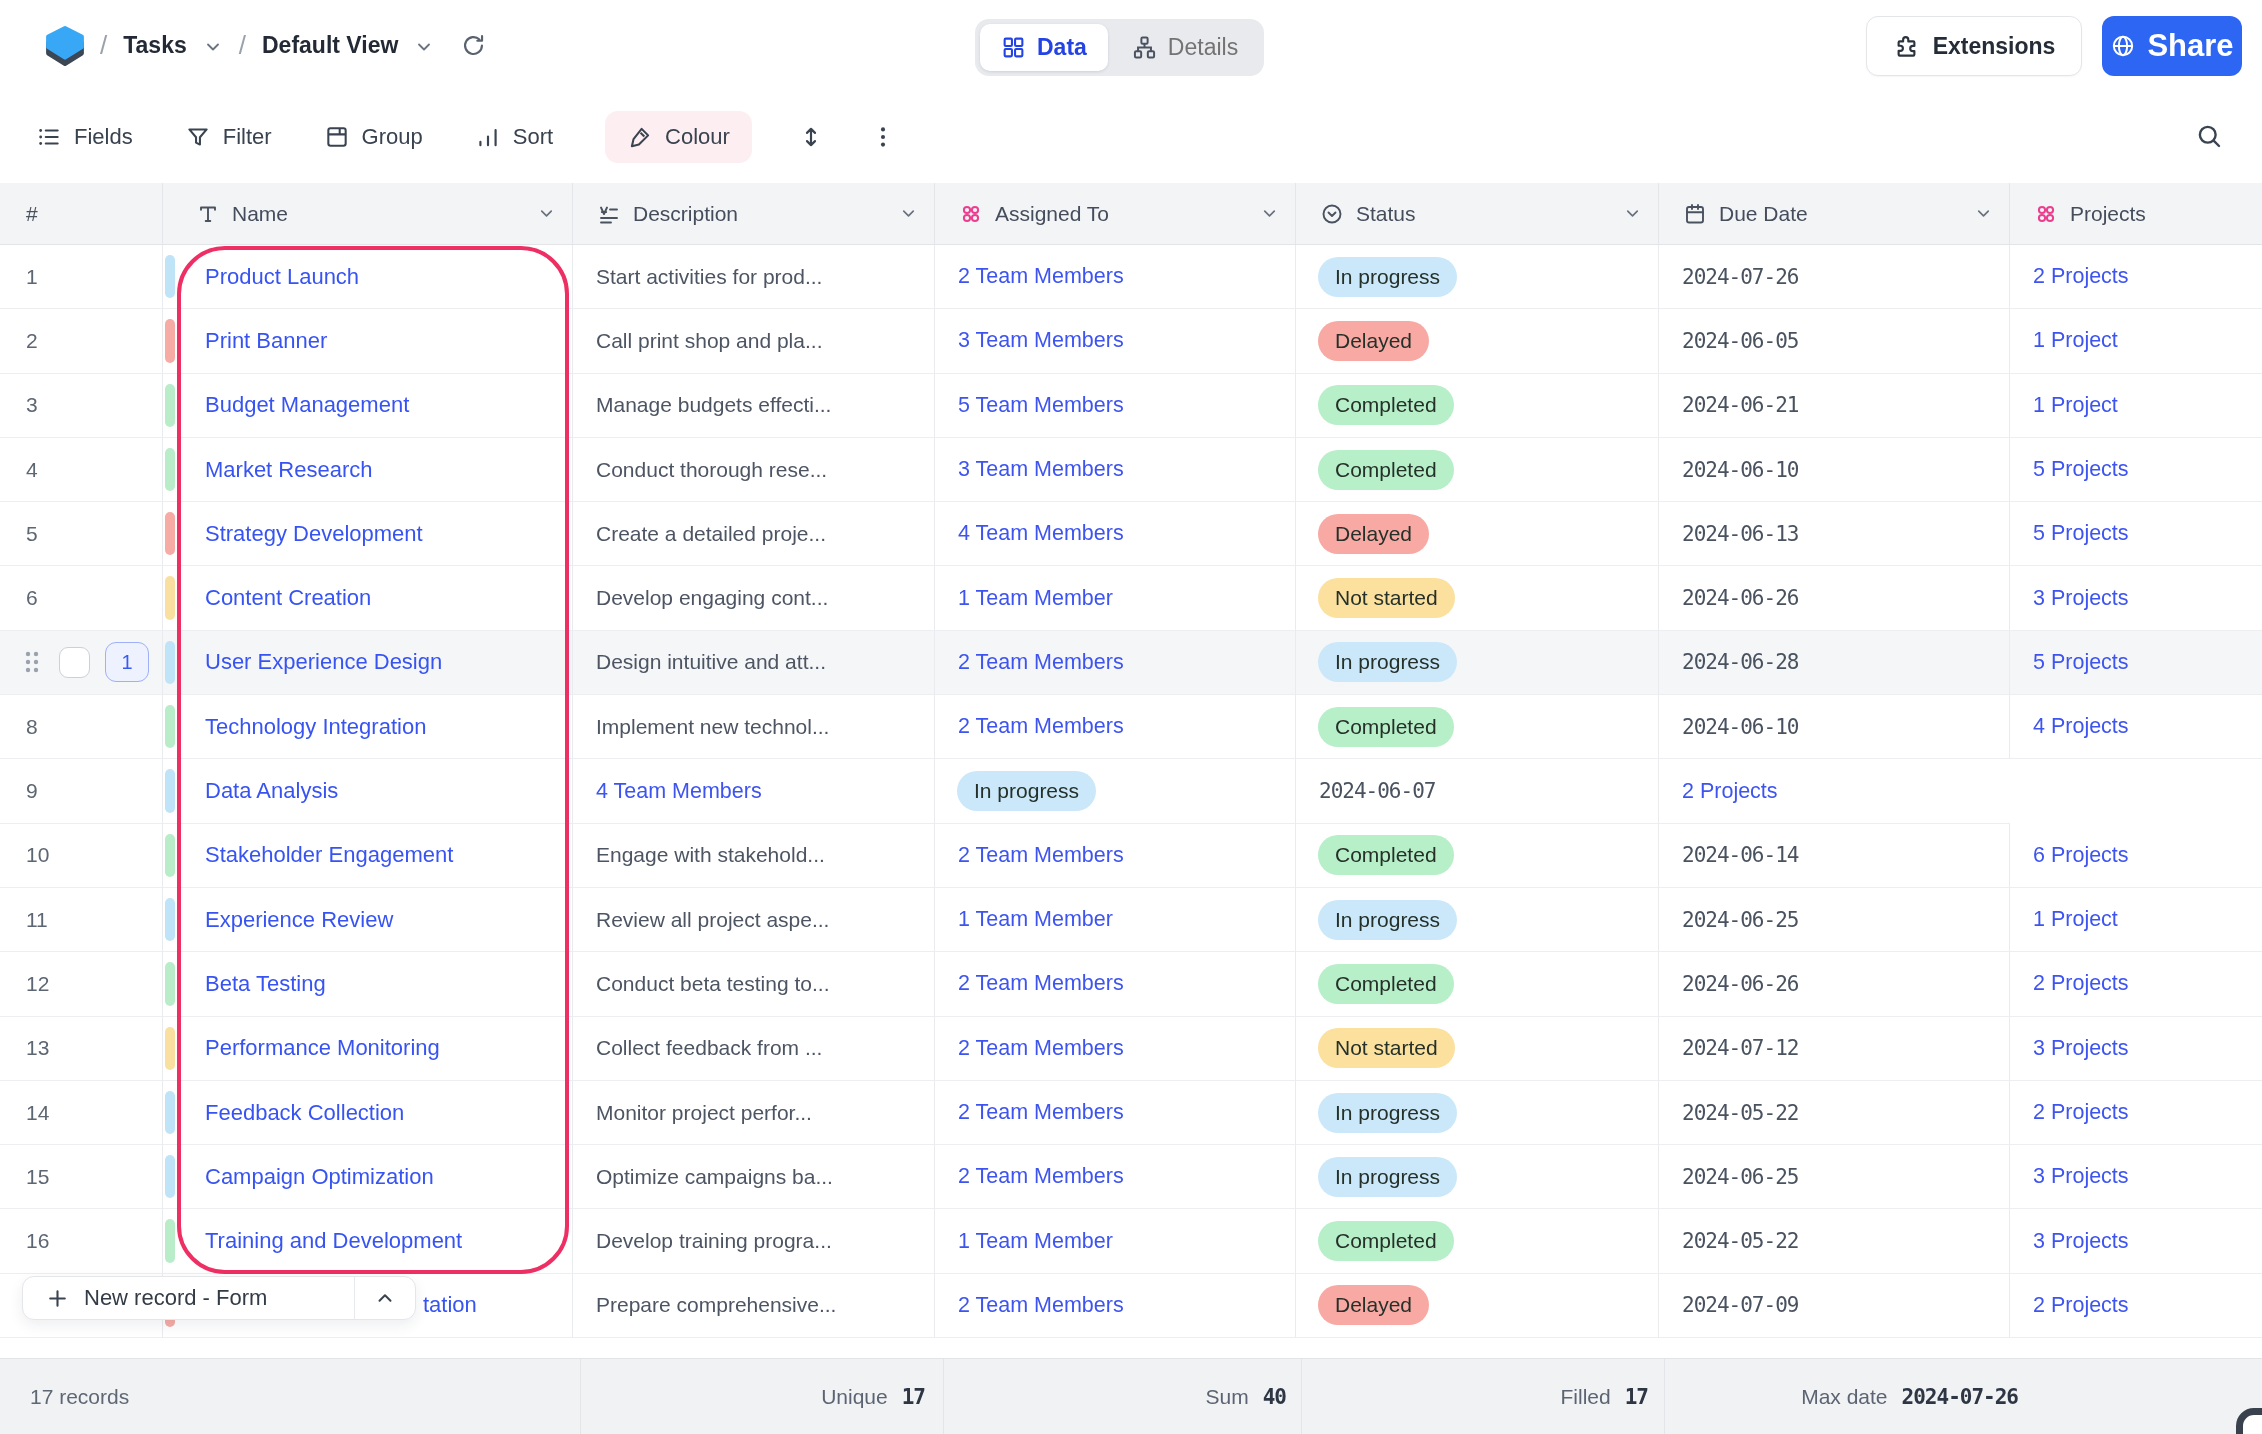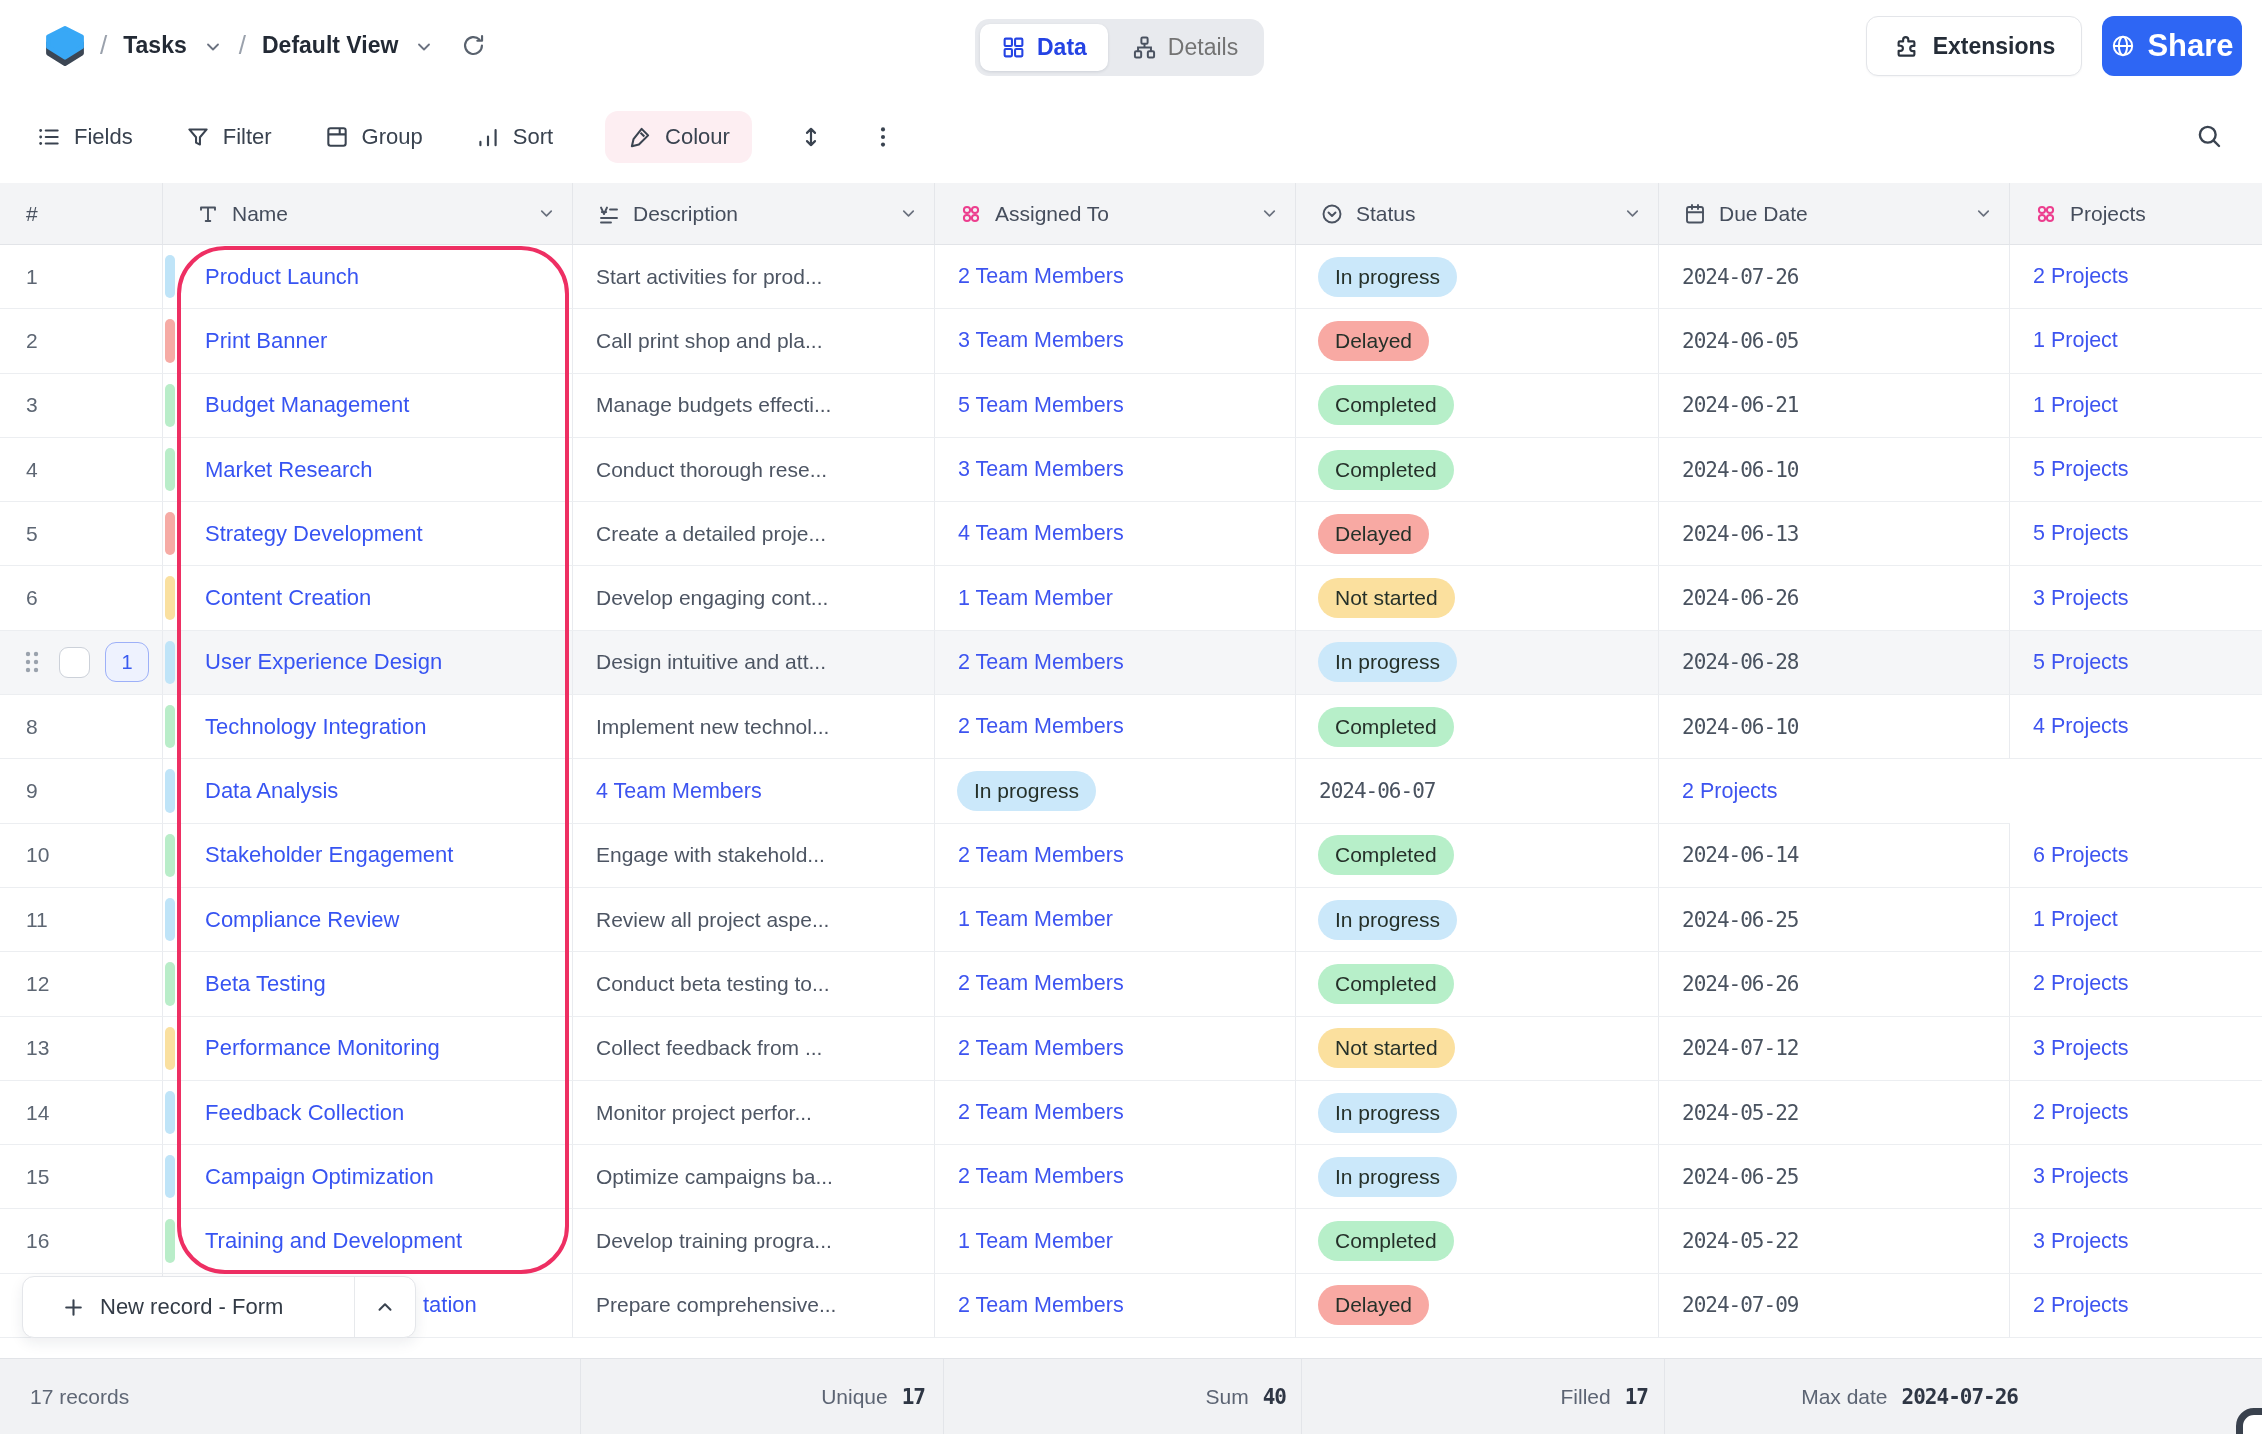--- a/index.html
+++ b/index.html
@@ -67,23 +67,23 @@
   .hover-controls{display:none;align-items:center;gap:15px;position:absolute;left:20px;top:0;height:100%;}
   .cb{width:31px;height:31px;border:1.5px solid #ccd1d9;border-radius:9px;background:#fff;box-sizing:border-box;}
   .expand-badge{min-width:44px;height:40px;border:1.5px solid #9db0f8;background:#eef2fe;border-radius:11px;
                 display:flex;align-items:center;justify-content:center;font-size:20px;color:#3a5bf0;box-sizing:border-box;}
 
   
   .annotation{position:absolute;left:177px;top:246px;width:384px;height:1020px;border:4px solid #ee2f63;
               border-radius:48px;z-index:40;pointer-events:none;background:transparent;}
 
   
-  .new-record{position:absolute;left:22px;top:1276px;width:394px;height:62px;background:#fff;z-index:50;
+  .new-record{position:absolute;left:22px;top:1276px;width:394px;height:44px;background:#fff;z-index:50;
               border:1px solid #e4e6ea;border-radius:12px;box-shadow:0 5px 14px rgba(25,35,60,.08);
-              display:flex;align-items:center;box-sizing:border-box;padding-left:16px;}
+              display:flex;align-items:center;box-sizing:border-box;}
   .nr-main{display:flex;align-items:center;gap:14px;padding-left:22px;flex:1;font-size:22px;color:#333b46;font-weight:500;}
   .nr-div{width:1px;height:100%;background:#e7e9ec;}
   .nr-chev{width:60px;display:flex;align-items:center;justify-content:center;height:100%;}
 
   
   .footer{position:absolute;left:0;top:1358px;width:2262px;height:76px;background:#f1f2f4;border-top:1px solid #e2e4e8;}
   .f-records{position:absolute;left:30px;top:0;height:100%;display:flex;align-items:center;font-size:21px;color:#5f6775;}
   .fstat{position:absolute;top:0;height:100%;display:flex;align-items:center;gap:14px;}
   .flabel{font-size:21px;color:#5c6473;}
   .fvalue{font-size:21px;color:#2e3644;font-weight:700;font-family:"DejaVu Sans Mono",monospace;letter-spacing:-1px;}
@@ -539,21 +539,21 @@
         <span class="cell-link">6 Projects</span>
       </div>
     </div>
       <div class="grid-row">
       <div class="cell c-idx">
         <span class="row-num">11</span>
 
       </div>
       <div class="cell c-name">
         <span class="bar" style="background: rgb(191, 228, 248);"></span>
-        <span class="name-link">Compliance Review</span>
+        <span class="name-link">Experience Review</span>
       </div>
       <div class="cell c-desc">
         <span class="desc-text">Review all project aspe...</span>
       </div>
       <div class="cell c-asg">
         <span class="cell-link">1 Team Member</span>
       </div>
       <div class="cell c-st">
         <span class="badge" style="background: rgb(203, 232, 250);">In progress</span>
       </div>

